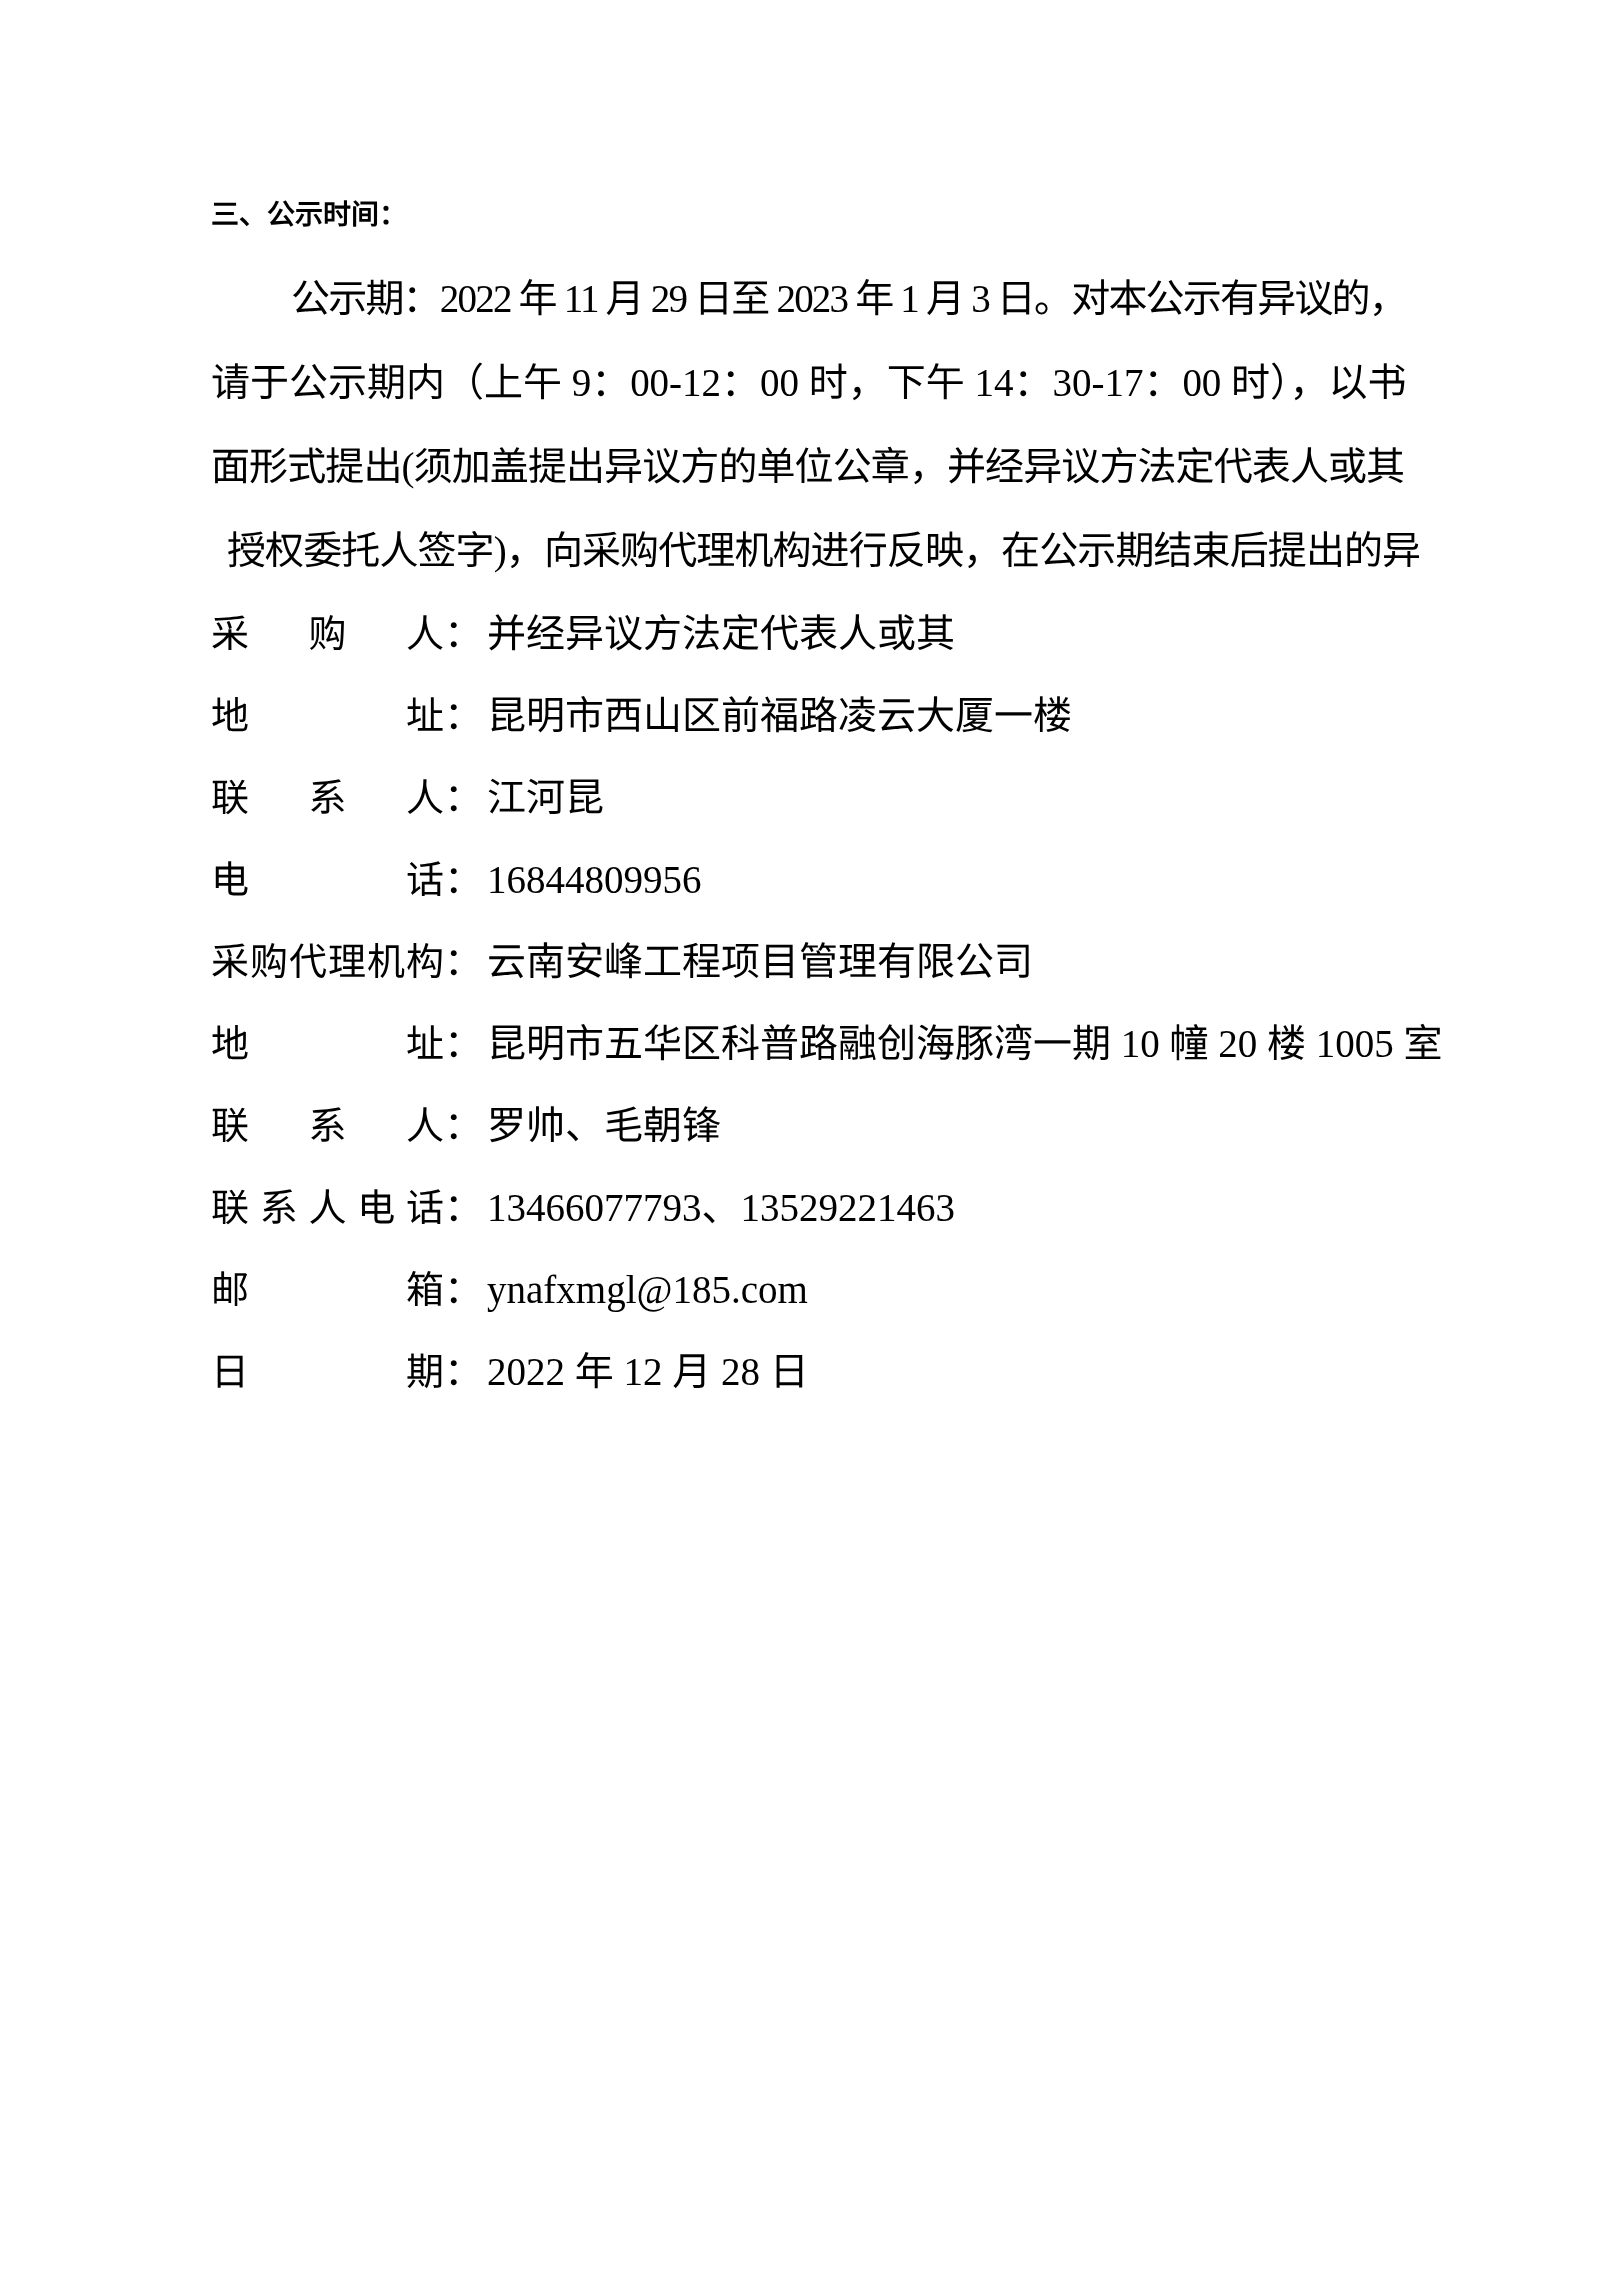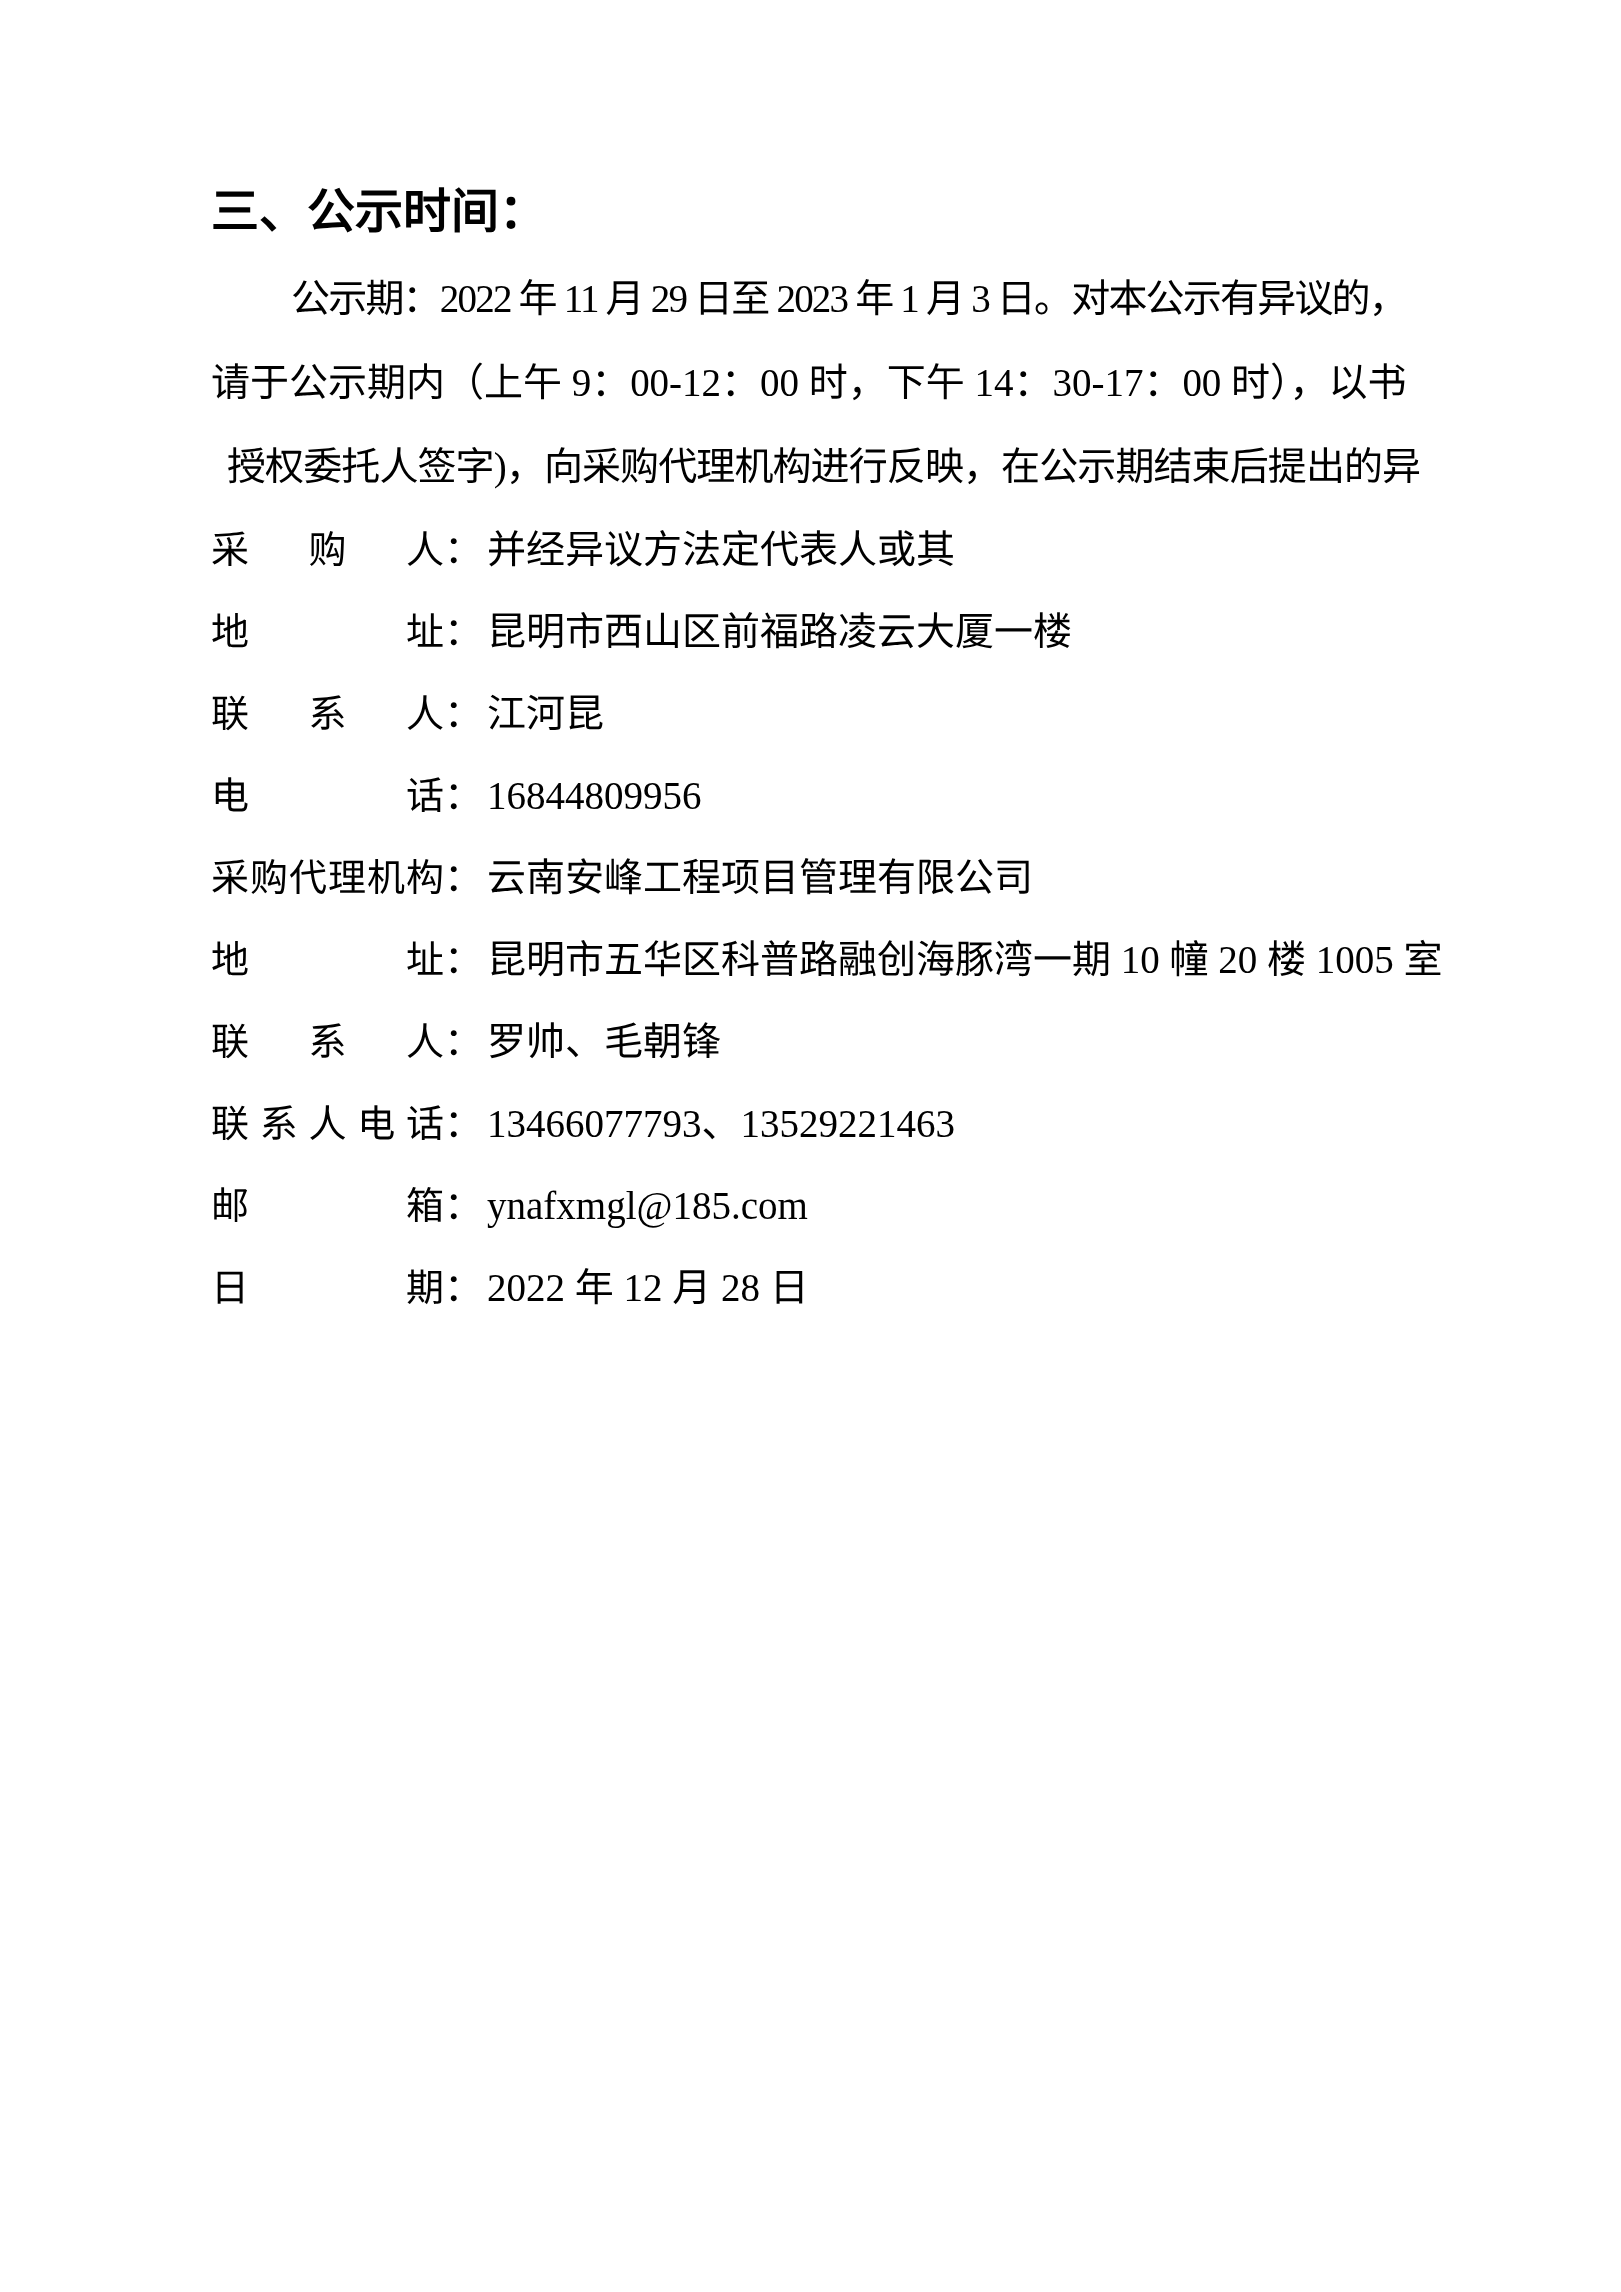--- a/index.html
+++ b/index.html
@@ -13,23 +13,23 @@
     font-family: "Liberation Serif", "DejaVu Serif", serif;
   }
   .content {
     position: absolute;
     left: 211px;
     top: 173px;
     width: 1202px;
     font-size: 39px;
   }
   .section-title {
-    font-family: Liberation Mono, monospace;
+    font-family: Liberation Sans, sans-serif;
     font-weight: 700;
-    font-size: 48px;
+    font-size: 28px;
     line-height: 84px;
     height: 84px;
     white-space: nowrap;
   }
   .para-line {
     height: 84px;
     line-height: 84px;
     white-space: nowrap;
   }
   .para-line.indent { padding-left: 80px; }
@@ -58,20 +58,23 @@
 <div class="page">
   <div class="content">
 
     <div class="section-title">三、公示时间：</div>
 
     <div class="para-line indent">
       <span class="fit" style="letter-spacing: -1.8px;">公示期：2022 年 11 月 29 日至 2023 年 1 月 3 日。对本公示有异议的，</span>
     </div>
     <div class="para-line">
       <span class="fit" style="letter-spacing: -0.01px; text-align: center;">请于公示期内（上午 9：00-12：00 时，下午 14：30-17：00 时），以书</span>
+    </div>
+    <div class="para-line">
+      <span class="fit" style="letter-spacing: -0.9px;">面形式提出(须加盖提出异议方的单位公章，并经异议方法定代表人或其</span>
     </div>
     <div class="para-line">
       <span class="fit" style="letter-spacing: -0.9px; margin-left: 16px;">授权委托人签字)，向采购代理机构进行反映，在公示期结束后提出的异</span>
     </div>
 
     <div class="info-row">
       <span class="info-label">
           <span>采</span>
           <span>购</span>
           <span>人</span>

